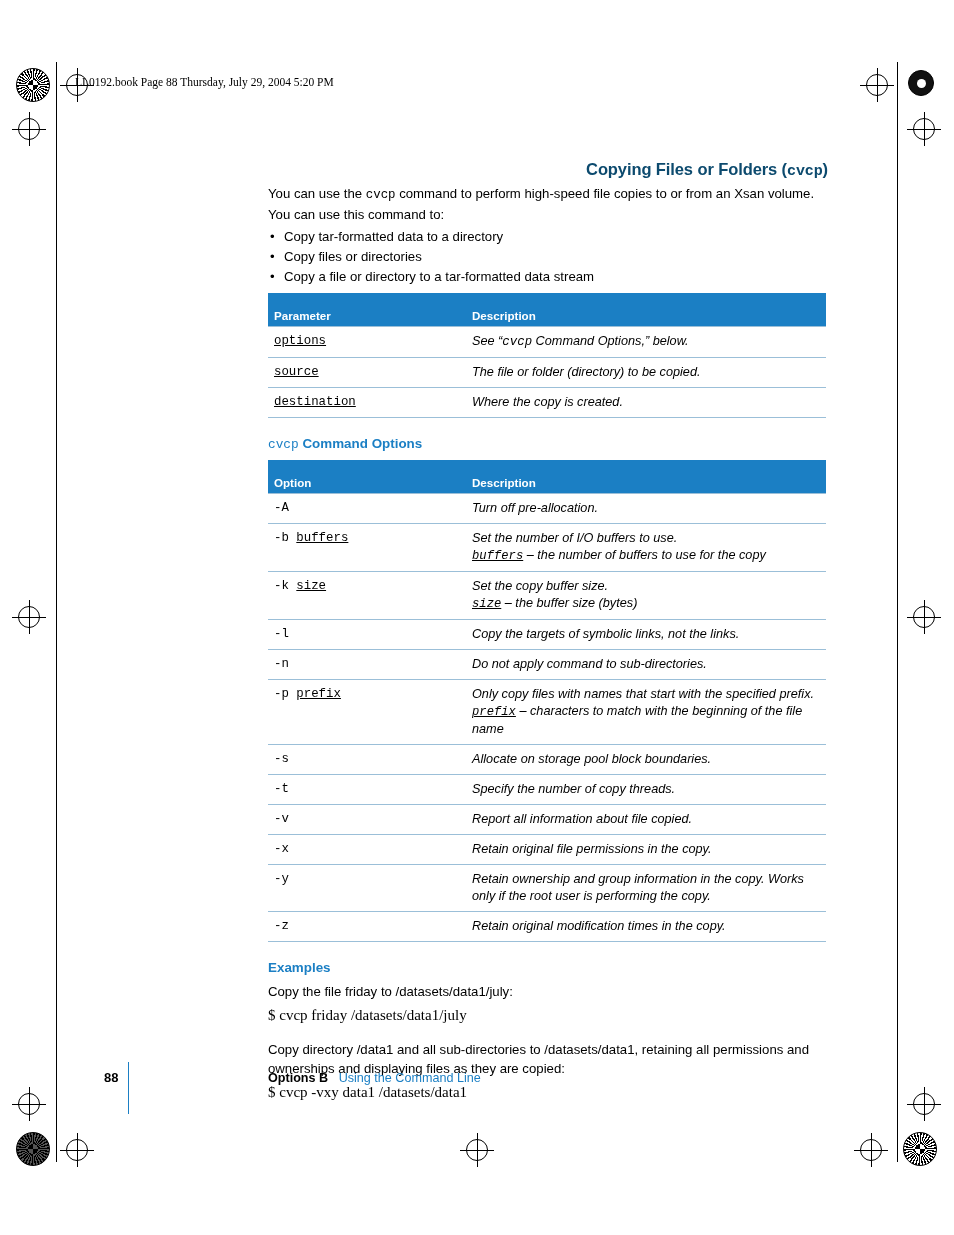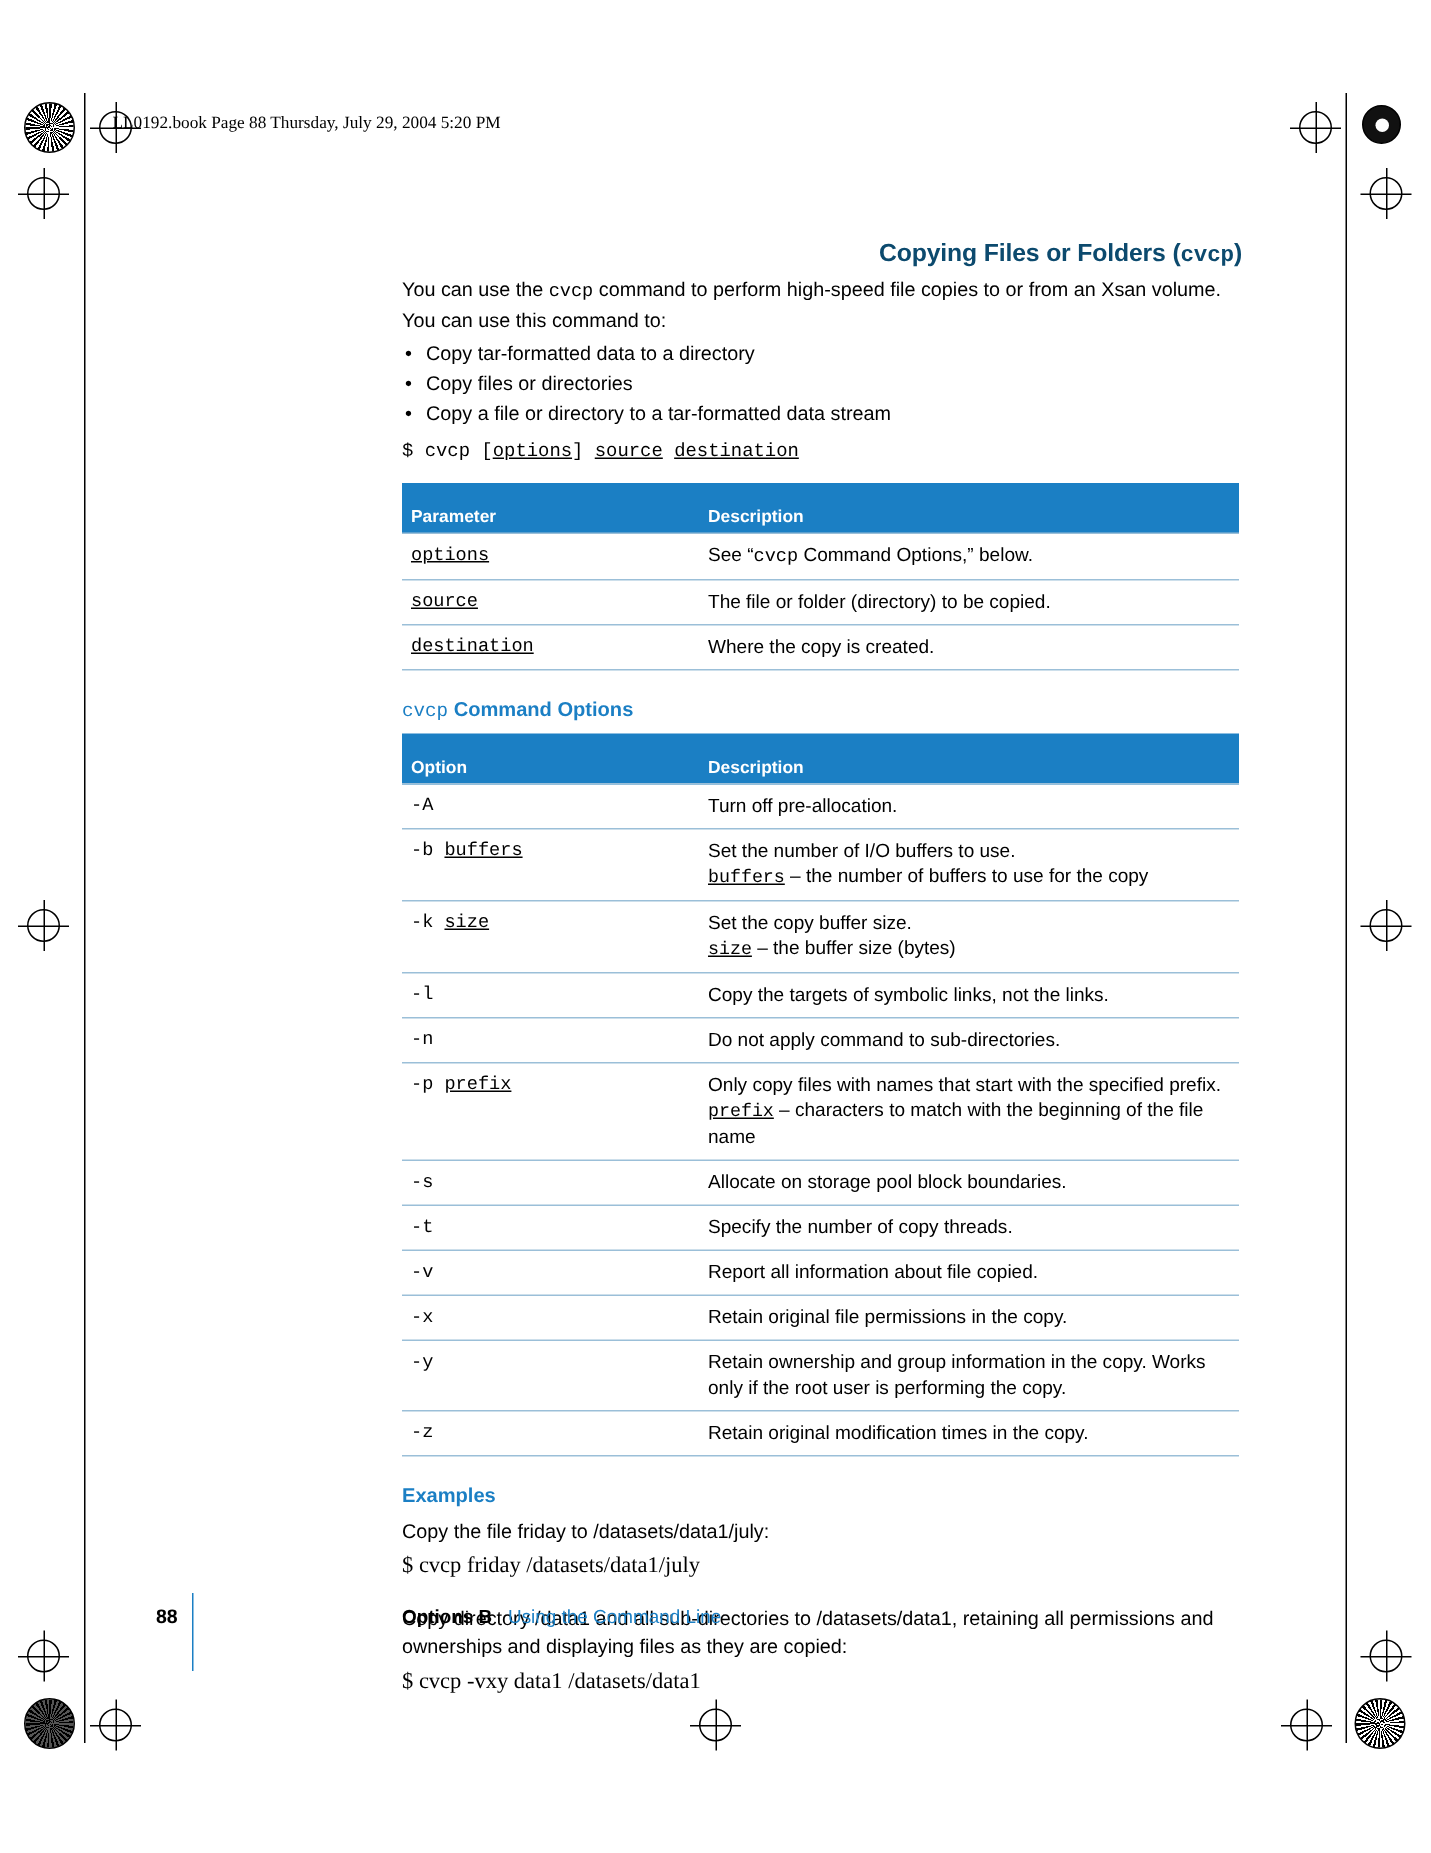--- a/index.html
+++ b/index.html
@@ -156,20 +156,21 @@
   }
   table.doc-table td.c1 {
     width: 186px;
     font-family: "Liberation Mono", monospace;
     font-size: 12.4px;
     white-space: nowrap;
   }
   table.doc-table td.c2 {
     font-family: "Liberation Sans", sans-serif;
     font-size: 12.7px;
+    font-style: italic;
   }
   table.doc-table tr.first td { border-top: 1px solid #9bbfd8; }
   .sub { display: block; }
   .sub .mono { font-size: 12.2px; }
 
   h2.sub-head {
     font-size: 13.4px;
     font-weight: bold;
     color: #1b7fc4;
     margin: 18px 0 8px 0;
@@ -260,21 +261,20 @@
   <h1 class="section-title"><span>Copying Files or Folders (</span><span class="mono">cvcp</span><span>)</span></h1>
 
   <p class="body"><span>You can use the </span><span class="mono">cvcp</span><span> command to perform high-speed file copies to or from an Xsan volume. You can use this command to:</span></p>
 
   <ul class="bullets">
     <li>Copy tar-formatted data to a directory</li>
     <li>Copy files or directories</li>
     <li>Copy a file or directory to a tar-formatted data stream</li>
   </ul>
 
-  <div class="syntax-line">$ cvcp [<span class="u">options</span>] <span class="u">source</span> <span class="u">destination</span></div>
 
   <table class="doc-table">
     <thead>
       <tr>
         <th class="col1">Parameter</th>
         <th>Description</th>
       </tr>
     </thead>
     <tbody>
       <tr class="first">

